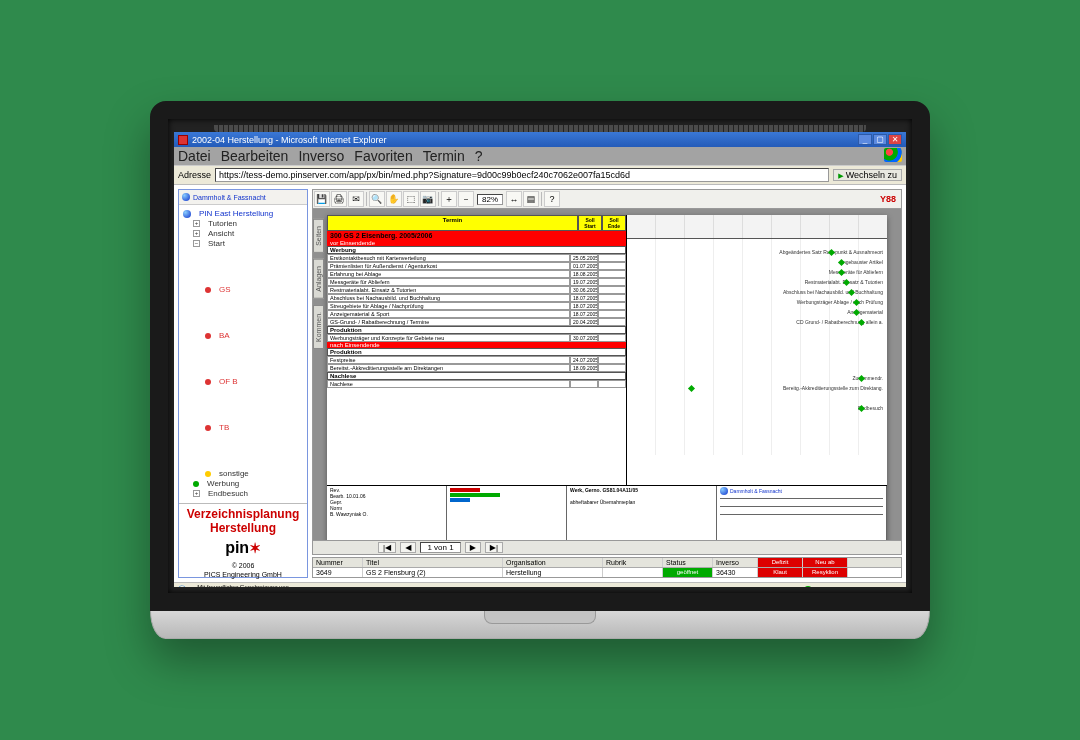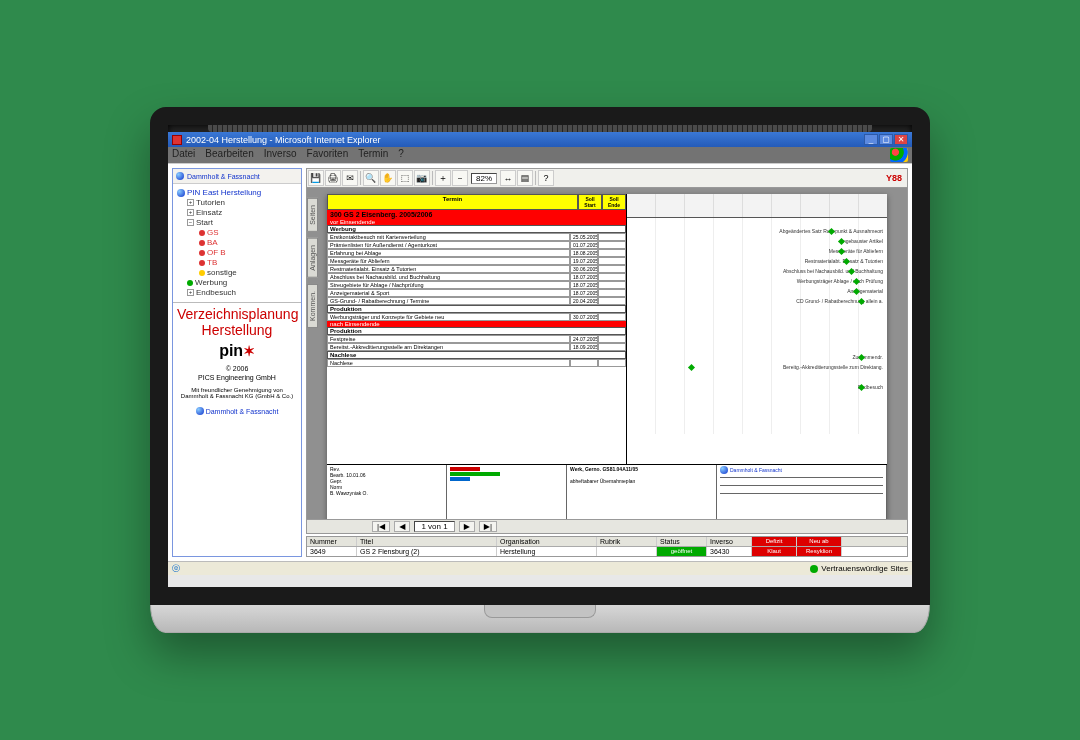--- a/index.html
+++ b/index.html
@@ -1,53 +1,53 @@
 <!DOCTYPE html>
 <html><head>
 <meta charset="utf-8">
 <style>
   * { margin:0; padding:0; box-sizing:border-box; font-family: Tahoma, sans-serif; }
   body { background:#2f8a4c; width:1080px; height:740px; position:relative; overflow:hidden; }
   .page-wrap { width:1080px; height:740px; display:flex; align-items:center; justify-content:center; }
   
   .laptop { width:780px; position:relative; filter: drop-shadow(0 22px 22px rgba(0,0,0,.35)); }
-  .screen-frame { background:#222; border:18px solid #1a1a1a; border-radius:16px 16px 0 0; padding:0; box-shadow: inset 0 0 6px #000; }
+  .screen-frame { background:#222; border:18px solid #1a1a1a; border-radius:16px 16px 0 0; padding:6px; box-shadow: inset 0 0 6px #000; }
   .screen { width:100%; height:455px; background:#e8e8e8; position:relative; overflow:hidden; }
   .base { height:28px; background:linear-gradient(#d7d7d7,#b8b8b8); border-radius:0 0 22px 22px/0 0 40px 40px; border:1px solid #aaa; border-top:none; position:relative; }
   .base::before{content:"";position:absolute;left:50%;top:0;transform:translateX(-50%);width:110px;height:12px;background:#c3c3c3;border-radius:0 0 8px 8px;border:1px solid #999;border-top:none;}
   .keys{height:7px;background:repeating-linear-gradient(90deg,#4a4a4a 0 4px,#222 4px 5px);margin:0 40px;border-radius:0 0 4px 4px;}
 
   
   .titlebar { background:linear-gradient(#3a78d6,#245bb9); color:#fff; font-size:9px; padding:2px 4px; display:flex; align-items:center; }
   .titlebar .icon{width:10px;height:10px;background:#d33;border:1px solid #900;margin-right:4px;}
   .winctl{margin-left:auto;display:flex;gap:1px;}
   .winctl span{width:14px;height:11px;background:#5c8ae0;border:1px solid #2d5aa8;font-size:8px;text-align:center;line-height:9px;color:#fff;}
-  .menubar{background:#737373;border-bottom:1px solid #ccc;display:flex;font-size:10px;padding:1px 4px;gap:10px;color:#222;}
+  .menubar{background:#a3a3a3;border-bottom:1px solid #ccc;display:flex;font-size:14px;padding:1px 4px;gap:10px;color:#222;}
   .menubar span{cursor:default;}
   .addrbar{background:#ece9d8;display:flex;align-items:center;padding:2px 4px;gap:4px;border-bottom:1px solid #bbb;font-size:9px;}
   .addrbar .url{flex:1;background:#fff;border:1px inset #999;padding:1px 3px;white-space:nowrap;overflow:hidden;text-overflow:ellipsis;}
   .gobtn{background:#e8e8e0;border:1px solid #aaa;padding:0 4px;}
   .gobtn::before{content:"▶";color:#090;font-size:7px;margin-right:2px;}
   .winlogo{width:18px;height:14px;background:radial-gradient(circle at 30% 30%,#f44 20%,#0a0 25% 50%,#06f 55% 75%,#fc0 80%);border-radius:2px;}
 
   .content{display:flex;height:calc(100% - 58px);background:#fff;}
   .sidebar{width:130px;border:1px solid #7a96df;margin:4px;display:flex;flex-direction:column;font-size:8px;}
   .side-head{background:#f3f2ee;border-bottom:1px solid #ccc;padding:3px;display:flex;align-items:center;gap:3px;}
   .logo-dot{width:8px;height:8px;border-radius:50%;background:radial-gradient(circle at 30% 30%,#8cf,#13c);}
   .tree{padding:4px 4px;flex:0 0 auto;color:#333;}
   .tree .blue{color:#13c;}
-  .tree-row{display:flex;align-items:center;gap:2px;padding:0 0 1px 0;}
+  .tree-row{display:flex;align-items:center;gap:8px;padding:0 0 1px 0;}
   .tree-row .bullet{width:6px;height:6px;border-radius:50%;background:#888;}
   .tree-row.red .bullet{background:#d33;} .tree-row.red{color:#d33;}
   .tree-row.yel .bullet{background:#fc0;}
   .tree-row.grn .bullet{background:#0a0;}
   .tree-row.top .bullet{background:none;border:1px solid #999;width:7px;height:7px;font-size:6px;line-height:5px;text-align:center;border-radius:0;}
-  .indent1{padding-left:10px;} .indent2{padding-left:22px;}
+  .indent1{padding-left:10px;} .indent2{padding-left:22px;margin-top:36px;}
   .side-bottom{border-top:1px solid #bbb;padding:4px;text-align:center;font-size:7px;flex:1;display:flex;flex-direction:column;justify-content:flex-start;gap:2px;}
-  .side-bottom .h{color:#c00;font-weight:normal;font-size:14px;line-height:1;}
+  .side-bottom .h{color:#c00;font-weight:bold;font-size:12px;line-height:1;}
   .pinlogo{font-weight:bold;font-size:16px;margin:3px 0;}
   .pinlogo .star{color:#c00;font-size:14px;}
 
   .main{flex:1;margin:4px 4px 4px 0;display:flex;flex-direction:column;}
   .toolbar{border:1px solid #999;background:#f0f0ec;display:flex;align-items:center;gap:1px;padding:1px;font-size:8px;}
   .tbtn{width:16px;height:16px;border:1px solid #ccc;background:#f8f8f4;display:flex;align-items:center;justify-content:center;font-size:9px;}
   .tsep{width:1px;height:14px;background:#bbb;margin:0 1px;}
   .tzoom{background:#fff;border:1px inset #999;padding:0 4px;font-size:8px;margin:0 2px;}
   .ytxt{color:#c00;font-weight:bold;margin-left:auto;margin-right:4px;font-size:9px;}
 
@@ -113,40 +113,45 @@
         <div class="menubar">
           <span>Datei</span>
           <span>Bearbeiten</span>
           <span>Inverso</span>
           <span>Favoriten</span>
           <span>Termin</span>
           <span>?</span>
           <span class="winlogo" style="margin-left:auto;"></span>
         </div>
 
+        <div class="addrbar">
+          <span>Adresse</span>
+          <div class="url">https://tess-demo.pinserver.com/app/px/bin/med.php?Signature=9d00c99b0ecf240c7062e007fa15cd6d</div>
+          <span class="gobtn">Wechseln zu</span>
+        </div>
 
         <div class="content">
 
           <div class="sidebar">
             <div class="side-head">
               <span class="logo-dot"></span>
               <span style="color:#13c;font-size:7px;">Dammholt &amp; Fassnacht</span>
             </div>
             <div class="tree">
               <div class="tree-row blue">
                   <span class="logo-dot"></span>
                   <span>PIN East Herstellung</span>
                 </div>
               <div class="tree-row top indent1">
                   <span class="bullet">+</span>
                   <span>Tutorien</span>
                 </div>
               <div class="tree-row top indent1">
                   <span class="bullet">+</span>
-                  <span>Einsatz</span>
+                  <span>Ansicht</span>
                 </div>
               <div class="tree-row top indent1">
                   <span class="bullet">−</span>
                   <span>Start</span>
                 </div>
               <div class="tree-row red indent2">
                   <span class="bullet"></span>
                   <span>GS</span>
                 </div>
               <div class="tree-row red indent2">

